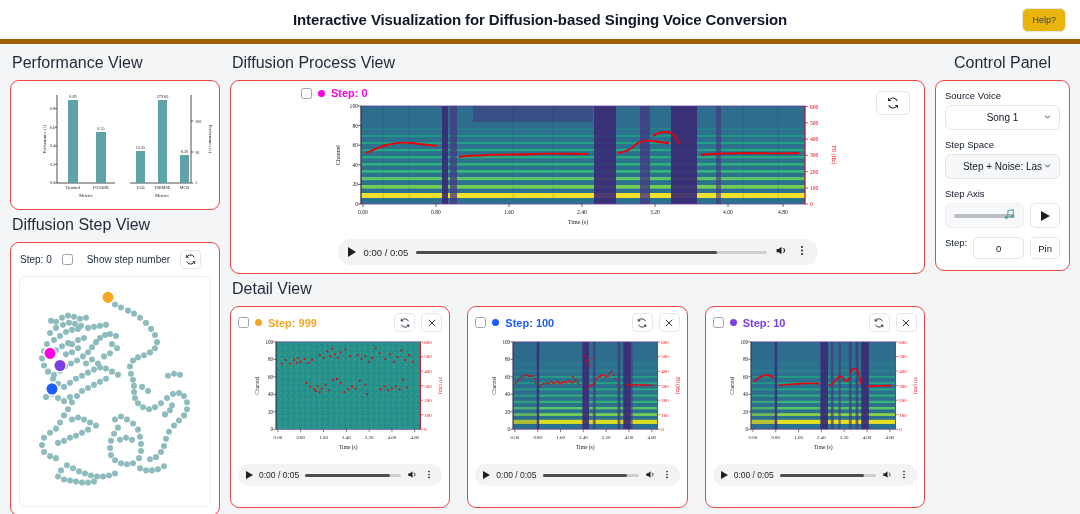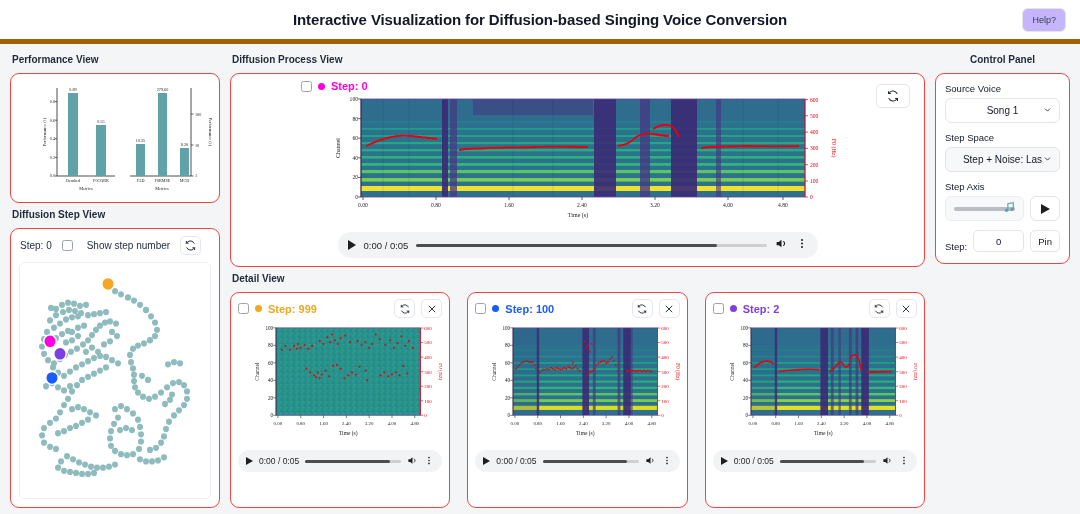--- a/index.html
+++ b/index.html
@@ -11,34 +11,34 @@
   }
   
   .topbar {
     height: 44px; background: #ffffff;
     display: flex; align-items: center; justify-content: center;
     position: relative; border-bottom: 5px solid #a16207;
   }
   .app-title { font-size: 15px; font-weight: bold; color: #111827; letter-spacing: -0.1px; }
   .help-btn {
     position: absolute; right: 14px; top: 8px;
-    font-size: 9px; color: #374151; background: #c4b5fd;
+    font-size: 9px; color: #374151; background: #eab308;
     border: 1px solid #e2e4e8; border-radius: 6px;
     padding: 6px 9px; cursor: pointer;
   }
   
   .page {
     display: flex; height: 470px; padding: 8px 10px 6px 10px; gap: 10px;
   }
   .col-left { width: 210px; flex: 0 0 210px; display: flex; flex-direction: column; gap: 4px; }
   .col-mid  { flex: 1 1 auto; display: flex; flex-direction: column; gap: 4px; min-width: 0; }
   .col-right{ width: 135px; flex: 0 0 135px; display: flex; flex-direction: column; gap: 4px; }
 
   .section-title {
-    font-size: 10px; font-weight: bold; color: #1f2937;
+    font-size: 16px; font-weight: normal; color: #1f2937;
     padding: 2px 2px 4px 2px;
   }
   .section-title.center { text-align: center; }
   .card {
     background: #ffffff; border: 1px solid #ef4444; border-radius: 9px;
   }
 
   
   .perf-card { padding: 6px 4px 4px 4px; }
   .perf-svg { display: block; }
@@ -113,21 +113,21 @@
     flex: 1 1 auto; height: 25px; background: #f7f8fa; border: 1px solid #eceef2;
     border-radius: 6px; display: flex; align-items: center; padding: 0 8px; position: relative;
     cursor: pointer;
   }
   .slider-track { height: 4px; background: #b9bdc4; border-radius: 2px; width: 100%; }
   .note-handle { position: absolute; right: 7px; top: 50%; transform: translateY(-50%); }
   .play-btn {
     width: 30px; height: 25px; border: 1px solid #e3e5ea; border-radius: 6px; background: #fff;
     display: flex; align-items: center; justify-content: center; cursor: pointer; flex: 0 0 auto;
   }
-  .step-row { display: flex; align-items: flex-end; gap: 6px; margin-top: 9px; }
+  .step-row { display: flex; align-items: flex-start; gap: 6px; margin-top: 9px; }
   .step-row .k { font-size: 9.5px; color: #111827; }
   .num-input {
     flex: 1 1 auto; height: 22px; border: 1px solid #e3e5ea; border-radius: 5px; background: #fff;
     font-size: 9.5px; color: #111827; text-align: center; display: flex; align-items: center; justify-content: center;
   }
   .pin-btn {
     height: 22px; border: 1px solid #e3e5ea; border-radius: 5px; background: #fff;
     font-size: 9.5px; color: #111827; padding: 0 7px; display: flex; align-items: center; cursor: pointer;
   }
 </style>
@@ -956,21 +956,21 @@
                 <circle cx="12" cy="19" r="2"></circle>
               </svg>
           </span>
         </div>
       </div>
 
       <div class="card detail-card">
         <div class="detail-head">
           <span class="chk"></span>
           <span class="dot" style="background:#7b3fe4"></span>
-          <span class="step-lbl" style="color:#7b3fe4">Step: 2</span>
+          <span class="step-lbl" style="color:#7b3fe4">Step: 10</span>
           <span class="spacer"></span>
           <span class="icon-btn">
             <svg width="10" height="10" viewBox="0 0 24 24" fill="none" stroke="#1f2937" stroke-width="2.2" stroke-linecap="round">
               <path d="M20 7a9 9 0 0 0-15-2L3 7"></path>
                 <path d="M3 3v4h4"></path>
                 <path d="M4 17a9 9 0 0 0 15 2l2-2"></path>
                 <path d="M21 21v-4h-4"></path>
             </svg>
           </span>
           <span class="icon-btn">

